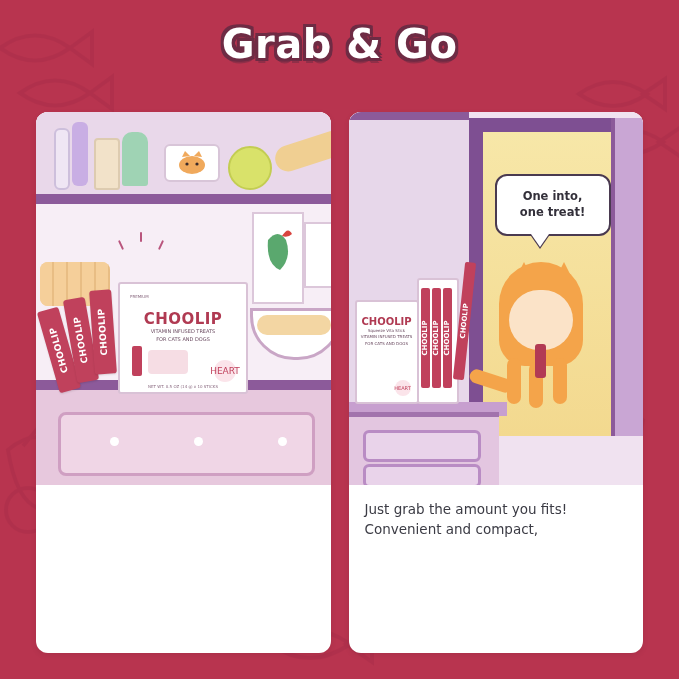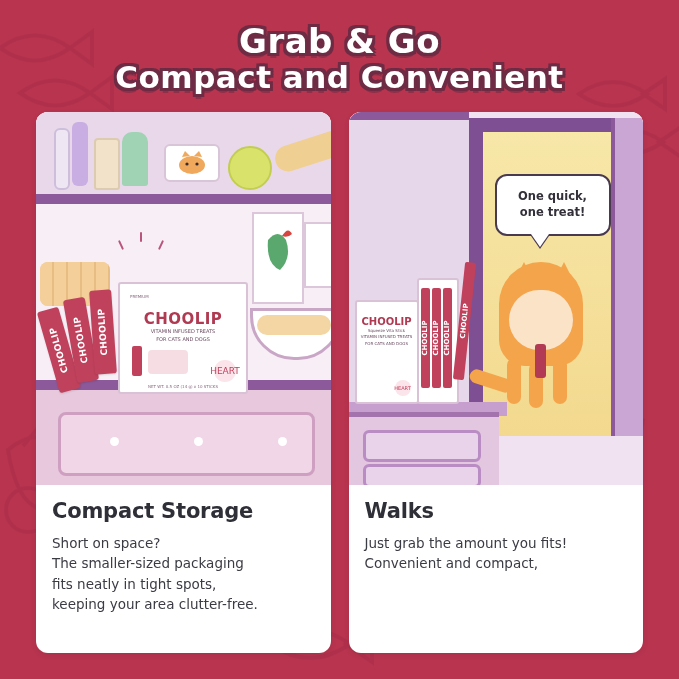--- a/index.html
+++ b/index.html
@@ -22,21 +22,21 @@
     font-weight:bold;
     color:#ffffff;
     letter-spacing:.5px;
     line-height:1.12;
     -webkit-text-stroke:0px;
     text-shadow:
       -3px -3px 0 #6e2b44, 3px -3px 0 #6e2b44, -3px 3px 0 #6e2b44, 3px 3px 0 #6e2b44,
       0 -3px 0 #6e2b44, 0 3px 0 #6e2b44, -3px 0 0 #6e2b44, 3px 0 0 #6e2b44,
       0 5px 0 rgba(110,43,68,.55);
   }
-  .header .l1{font-size:34px;}
+  .header .l1{font-size:40px;}
   .header .l2{font-size:31px;}
 
   
   .cards{
     position:absolute;top:112px;left:36px;right:36px;bottom:26px;
     display:flex;gap:18px;z-index:4;
   }
   .card{
     flex:1;background:#ffffff;border-radius:12px;overflow:hidden;
     display:flex;flex-direction:column;
@@ -217,21 +217,20 @@
   <svg class="motif" style="left:250px;top:600px;" width="180" height="90" viewBox="0 0 180 90">
     <g fill="none" stroke="#a02a46" stroke-width="4">
       <path d="M20 44 q40 -28 80 0 q-40 28 -80 0z"></path>
         <path d="M96 44 l26 -18 v36z"></path>
     </g>
   </svg>
 </div>
 
 <div class="header">
   <div class="line l1">Grab &amp; Go</div>
-  <div class="line l2">Compact and Convenient</div>
 </div>
 
 <div class="cards">
 
   <div class="card">
     <div class="illus">
       <div class="cab">
         <div class="cab-wall"></div>
         <div class="shelf-top"></div>
         <div class="shelf-mid"></div>
@@ -290,29 +289,20 @@
             <span>CHOOLIP</span>
           </div>
         <div class="stick" style="left:34px;top:186px;transform:rotate(-10deg);">
             <span>CHOOLIP</span>
           </div>
         <div class="stick" style="left:56px;top:178px;transform:rotate(-4deg);">
             <span>CHOOLIP</span>
           </div>
       </div>
     </div>
-    <div class="caption">
-      <div class="cap-title">Compact Storage</div>
-      <div class="cap-body">
-        <div>Short on space?</div>
-        <div>The smaller-sized packaging</div>
-        <div>fits neatly in tight spots,</div>
-        <div>keeping your area clutter-free.</div>
-      </div>
-    </div>
   </div>
 
   <div class="card">
     <div class="illus">
       <div class="hall">
         <div class="hall-wall"></div>
         <div class="door-frame"></div>
         <div class="door-out"></div>
         <div class="door-panel"></div>
         <div style="position:absolute;left:0;top:0;width:120px;height:300px;background:#e7d7ea;"></div>
@@ -337,36 +327,35 @@
             <span>CHOOLIP</span>
           </div>
         <div class="rstick" style="left:94px;top:176px;width:9px;height:100px;">
             <span>CHOOLIP</span>
           </div>
         <div class="rstick" style="left:110px;top:150px;width:11px;height:118px;transform:rotate(6deg);">
             <span>CHOOLIP</span>
           </div>
 
         <div class="bubble">
-          <div>One quick,</div>
+          <div>One into,</div>
           <div>one treat!</div>
         </div>
 
         <div class="cat-tail" style="left:120px;top:262px;transform:rotate(18deg);"></div>
         <div class="cat-ear" style="left:160px;top:150px;"></div>
         <div class="cat-ear" style="left:200px;top:150px;"></div>
         <div class="cat-body"></div>
         <div class="cat-face"></div>
         <div class="cat-leg" style="left:158px;top:246px;"></div>
         <div class="cat-leg" style="left:180px;top:250px;"></div>
         <div class="cat-leg" style="left:204px;top:246px;"></div>
         <div class="cat-stick" style="left:186px;top:232px;"></div>
       </div>
     </div>
     <div class="caption">
-      <div class="cap-title">Walks</div>
       <div class="cap-body">
         <div>Just grab the amount you fits!</div>
         <div>Convenient and compact,</div>
       </div>
     </div>
   </div>
 </div>
 
 </body></html>

